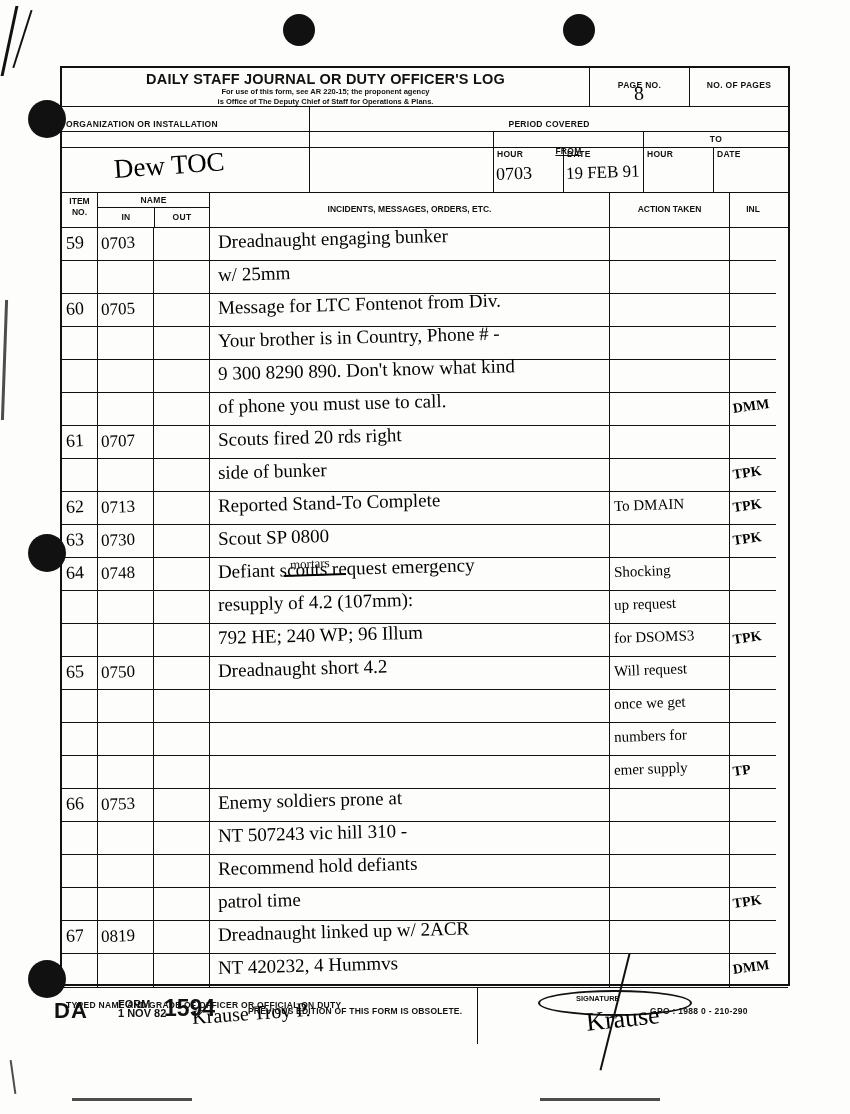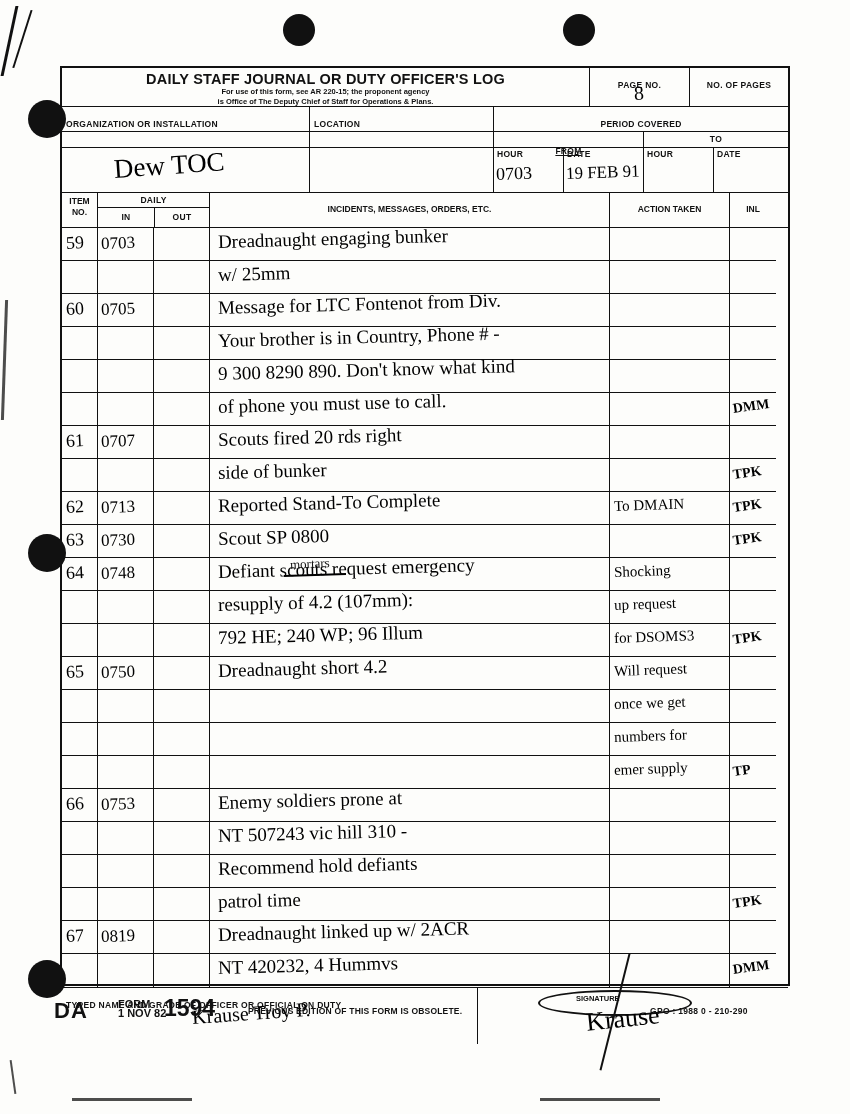--- a/index.html
+++ b/index.html
@@ -160,23 +160,20 @@
     <div class="cell nopages">
       <div class="lbl center">NO. OF PAGES</div>
       <div class="hwtext" style="left:40px;top:14px;"></div>
     </div>
   </div>
 
   <div class="row band2 b-b">
     <div class="cell b-r" style="width:248px;">
       <div class="lbl">ORGANIZATION OR INSTALLATION</div>
     </div>
-    <div class="cell b-r" style="width:184px;">
-      <div class="lbl">LOCATION</div>
-    </div>
     <div class="cell" style="flex:1;">
       <div class="lbl center">PERIOD COVERED</div>
     </div>
   </div>
 
   <div class="row b-b" style="height:15px;">
     <div class="cell b-r" style="width:248px;"></div>
     <div class="cell b-r" style="width:184px;"></div>
     <div class="cell b-r center" style="width:150px;">
       <div class="tiny" style="margin-top:14px;text-decoration:underline;">FROM</div>
@@ -213,21 +210,21 @@
 
   <div class="row colhdr b-b">
     <div class="cell c-item b-r">
       <div class="stack">
         <div>ITEM</div>
         <div>NO.</div>
       </div>
     </div>
     <div class="cell b-r" style="width:112px;padding:0;">
       <div style="height:14px;border-bottom:1.2px solid #111;">
-        <div class="tiny center" style="padding-top:2px;">DAILY</div>
+        <div class="tiny center" style="padding-top:2px;">NAME</div>
       </div>
       <div style="display:flex;height:19px;">
         <div style="width:56px;border-right:1.2px solid #111;">
           <div class="tiny center" style="padding-top:4px;">IN</div>
         </div>
         <div style="flex:1;">
           <div class="tiny center" style="padding-top:4px;">OUT</div>
         </div>
       </div>
     </div>

